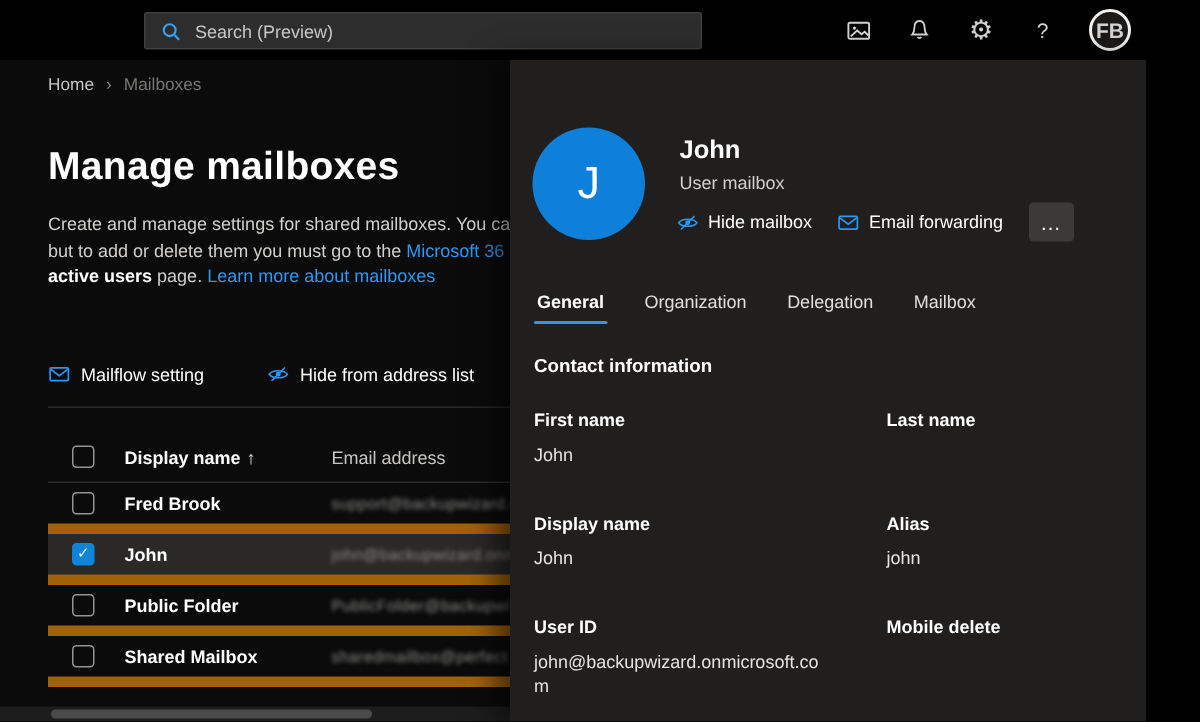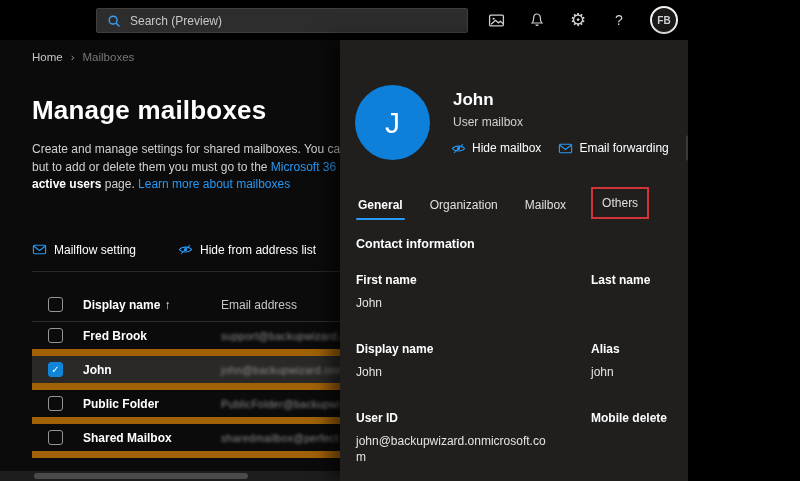--- a/index.html
+++ b/index.html
@@ -4,41 +4,41 @@
 <style>
   :root{
     --accent:#2899f5;
     --avatar-blue:#0f80d9;
     --highlight-red:#d13438;
     --checkbox-blue:#1084d8;
   }
   *{margin:0;padding:0;box-sizing:border-box;}
   html,body{background:#000;}
   .screen{
-    position:relative;width:688px;height:481px;overflow:hidden;
+    position:relative;width:764px;height:481px;overflow:hidden;
     background:#0b0b0b;
     font-family:"Liberation Sans","DejaVu Sans",sans-serif;
     color:#fff;
   }
   
   .topbar{position:absolute;top:0;left:0;right:0;height:40px;background:#000;}
   .search{
     position:absolute;left:96px;top:8px;width:372px;height:25px;
     background:#2d2d2d;border:1px solid #3f3f3f;border-radius:2px;
     display:flex;align-items:center;gap:9px;padding:0 10px;
     color:#c8c8c8;font-size:12px;cursor:text;
   }
   .search .mag{color:#3aa0f3;display:flex;}
   .topbar-icons{position:absolute;right:10px;top:0;height:40px;display:flex;align-items:center;gap:21px;color:#d4d4d4;}
   .tb-icon{display:flex;align-items:center;justify-content:center;width:20px;height:20px;cursor:pointer;font-size:16px;color:#d4d4d4;}
   .gear-glyph{font-size:18px;line-height:1;}
   .help-glyph{font-size:14px;font-weight:400;}
   .account{
     width:28px;height:28px;border-radius:50%;border:2px solid #f3f2f1;background:#1b1a19;
-    display:flex;align-items:center;justify-content:center;font-size:10px;font-weight:700;cursor:pointer;
+    display:flex;align-items:center;justify-content:center;font-size:14px;font-weight:700;cursor:pointer;
   }
   
   .breadcrumb{position:absolute;left:32px;top:51px;font-size:11.5px;color:#c8c6c4;display:flex;gap:8px;align-items:center;}
   .breadcrumb .sep{color:#8a8886;}
   .breadcrumb .current{color:#797775;}
   .page-title{position:absolute;left:32px;top:95px;font-size:26px;font-weight:700;color:#fff;letter-spacing:.2px;}
   .desc{position:absolute;left:32px;top:141px;font-size:12px;line-height:17.5px;color:#d2d0ce;white-space:nowrap;}
   .desc .link{color:var(--accent);cursor:pointer;}
   .desc .bold{color:#fff;font-weight:700;}
   .toolbar{position:absolute;left:32px;top:242px;display:flex;gap:42px;align-items:center;font-size:12px;color:#fff;}
@@ -238,22 +238,22 @@
         <span>Email forwarding</span>
       </div>
       <div class="more-btn">
           <span>…</span>
         </div>
     </div>
 
     <div class="tabs">
       <span class="tab active">General</span>
       <span class="tab">Organization</span>
+      <span class="tab">Delegation</span>
       <span class="tab">Mailbox</span>
-      <span class="tab highlighted">Others</span>
     </div>
 
     <div class="section-title">Contact information</div>
 
     <div class="fields">
       <div class="field">
         <div class="flabel">First name</div>
         <div class="fvalue">John</div>
       </div>
       <div class="field">

